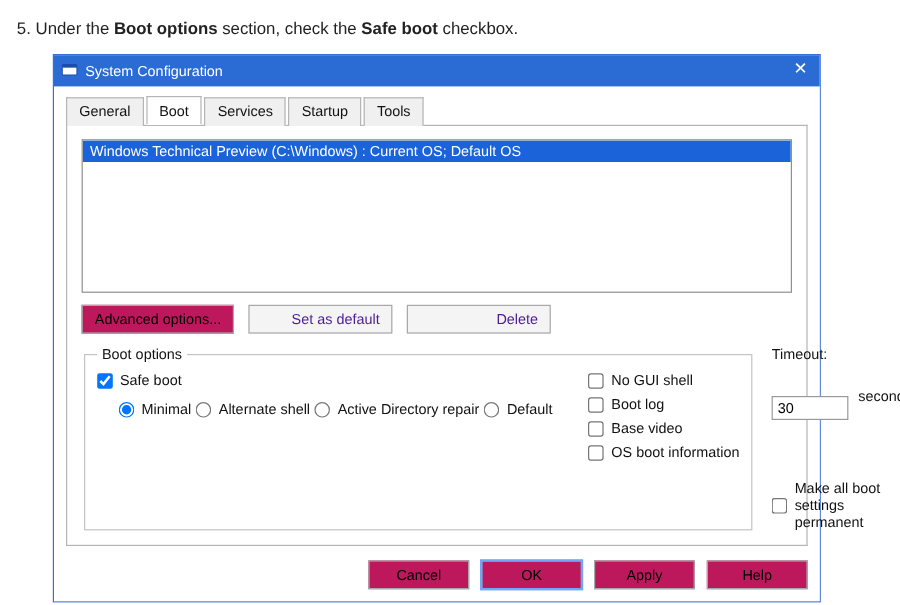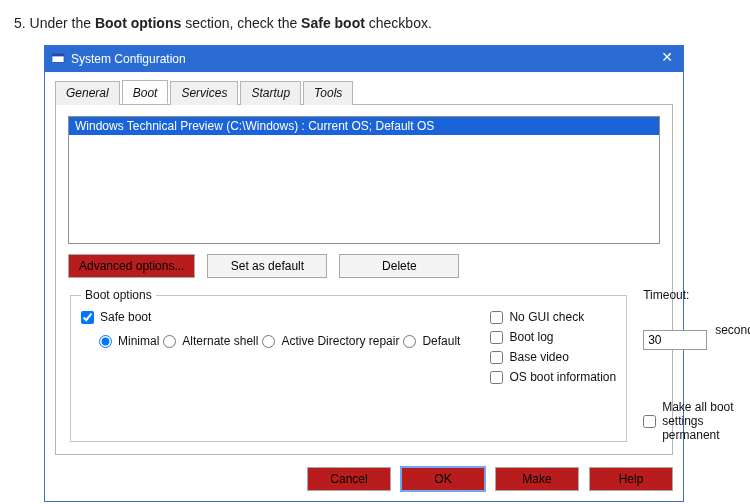--- a/index.html
+++ b/index.html
@@ -49,21 +49,20 @@
   }
   .client {
     background: #fff;
     padding: 8px 10px 10px 10px;
   }
   .tabs {
     display: flex;
     gap: 0;
     border-bottom: 1px solid #b5b5b5;
     margin: 0 0 -1px 0;
-    font-style: italic;
   }
   .tab {
     padding: 4px 10px 3px 10px;
     border: 1px solid #b5b5b5;
     border-bottom: none;
     background: #f0f0f0;
     margin-right: 2px;
     font-size: 12px;
     cursor: pointer;
     position: relative;
@@ -90,29 +89,30 @@
   .oslist-item {
     background: #1a63d8;
     color: #fff;
     padding: 2px 6px;
   }
   .btnrow { display: flex; gap: 12px; margin-bottom: 10px; }
   .btn {
     min-width: 120px;
     height: 24px;
     border: 1px solid #a8a8a8;
-    background: #b91c1c;
+    background: #be185d;
     font: inherit;
     cursor: pointer;
     padding: 0 10px;
   }
   .btn:disabled {
-    color: #000000;
+    color: #4c1d95;
     background: #f4f4f4;
     cursor: default;
+    text-align: right;
   }
   .lower {
     display: flex;
     gap: 14px;
   }
   fieldset.bootopts {
     border: 1px solid #c3c3c3;
     padding: 8px 10px 10px 10px;
     flex: 1 1 auto;
   }
@@ -218,21 +218,21 @@
                 </label>
                 <label class="chk">
                   <input type="radio" name="sb" style="">
                   <span>Default</span>
                 </label>
               </div>
             </div>
             <div class="col">
               <label class="chk">
                 <input type="checkbox" style="">
-                <span>No GUI check</span>
+                <span>No GUI shell</span>
               </label>
               <label class="chk">
                 <input type="checkbox" style="">
                 <span>Boot log</span>
               </label>
               <label class="chk">
                 <input type="checkbox" style="">
                 <span>Base video</span>
               </label>
               <label class="chk">
@@ -253,17 +253,17 @@
             <input type="checkbox" style="">
             <span style="white-space:normal">Make all boot settings permanent</span>
           </label>
         </div>
       </div>
     </div>
 
     <div class="dlgbtns">
       <button class="btn">Cancel</button>
       <button class="btn primary">OK</button>
-      <button class="btn">Make</button>
+      <button class="btn">Apply</button>
       <button class="btn">Help</button>
     </div>
   </div>
 </div>
 
 </body></html>

